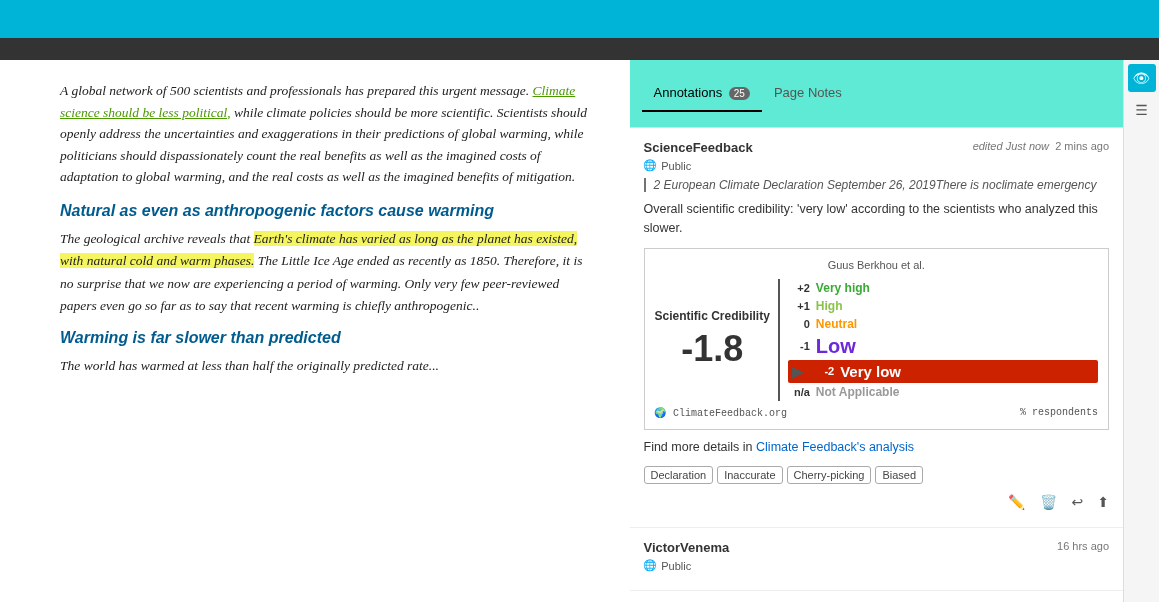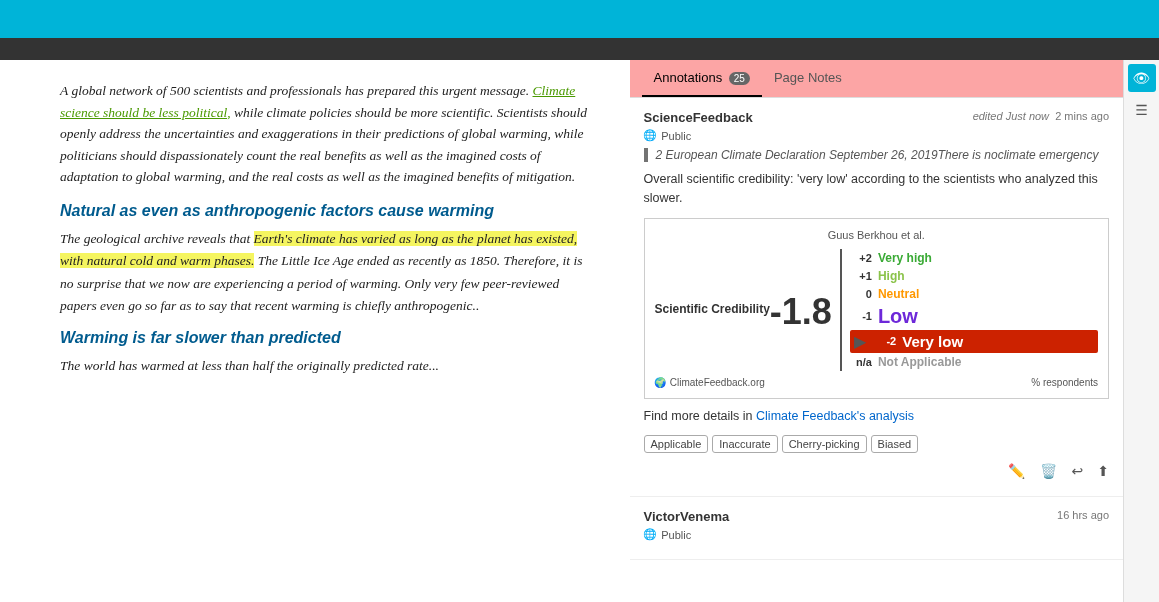--- a/index.html
+++ b/index.html
@@ -23,59 +23,59 @@
 
     .section-heading { color: #005b8e; font-size: 16px; font-weight: bold; font-style: italic; margin-bottom: 8px; margin-top: 4px; font-family: Arial, sans-serif; }
 
     .body-normal { font-size: 13.5px; line-height: 1.65; color: #222; font-style: italic; margin-bottom: 12px; }
 
     .panel-sidebar { width: 36px; flex-shrink: 0; background: #f5f5f5; border-left: 1px solid #ddd; display: flex; flex-direction: column; align-items: center; padding-top: 4px; gap: 4px; }
 
     .panel-inner { flex: 1; display: flex; overflow: hidden; }
     .panel-content { flex: 1; overflow-y: auto; padding: 0; }
 
-    .panel-tabs { display: flex; border-bottom: 1px solid #ddd; padding: 0 12px; gap: 0; background: #fca5a5; flex-shrink: 0; }
+    .panel-tabs { display: flex; border-bottom: 1px solid #ddd; padding: 15px 12px; gap: 0; background: #5eead4; flex-shrink: 0; }
     .tab { padding: 10px 12px; font-size: 13px; cursor: pointer; color: #555; border-bottom: 2px solid transparent; font-family: Arial, sans-serif; }
     .tab.active { color: #000; border-bottom: 2px solid #000; font-weight: 500; }
     .tab-count { display: inline-block; background: #666; color: #fff; border-radius: 8px; font-size: 10px; padding: 1px 5px; margin-left: 3px; }
 
     .annotation-item { padding: 12px 14px; border-bottom: 1px solid #eee; }
 
     .annotation-header { display: flex; justify-content: space-between; align-items: flex-start; margin-bottom: 4px; gap: 46px; }
     .annotation-author { font-weight: bold; font-size: 13px; font-family: Arial, sans-serif; color: #333; }
     .annotation-meta { font-size: 11px; color: #777; font-family: Arial, sans-serif; }
     .annotation-meta .edited { font-style: italic; }
 
     .annotation-public { display: flex; align-items: center; gap: 4px; font-size: 11px; color: #555; font-family: Arial, sans-serif; margin-bottom: 6px; }
     .globe-icon { font-size: 11px; }
 
-    .annotation-quote { border-left: 4px solid #737373; padding-left: 8px; font-style: italic; font-size: 12px; color: #555; margin-bottom: 8px; font-family: Arial, sans-serif; }
+    .annotation-quote { border-left: 2px solid #737373; padding-left: 8px; font-style: italic; font-size: 12px; color: #555; margin-bottom: 8px; font-family: Arial, sans-serif; }
 
     .annotation-body { font-size: 12.5px; color: #333; font-family: Arial, sans-serif; line-height: 1.5; margin-bottom: 10px; }
     .link-blue { color: #0066cc; text-decoration: none; cursor: pointer; }
 
     
     .credibility-chart { border: 1px solid #ccc; margin: 8px 0; padding: 10px; background: #fff; }
     .chart-title { font-size: 13px; font-style: italic; text-align: center; color: #333; font-family: Arial, sans-serif; margin-bottom: 2px; }
     .chart-subtitle { font-size: 11px; text-align: center; color: #555; font-family: Arial, sans-serif; margin-bottom: 8px; }
 
     .chart-body { display: flex; align-items: stretch; gap: 0; }
-    .chart-left { display: flex; flex-direction: row; align-items: center; justify-content: center; min-width: 90px; }
+    .chart-left { display: flex; flex-direction: column; align-items: center; justify-content: center; min-width: 90px; }
     .chart-label { font-size: 12px; font-weight: bold; text-align: center; color: #333; font-family: Arial, sans-serif; line-height: 1.3; }
     .chart-score { font-size: 36px; font-weight: bold; color: #333; font-family: Arial, sans-serif; margin-top: 4px; }
 
     .chart-divider { width: 2px; background: #555; margin: 0 8px; flex-shrink: 0; align-self: stretch; }
 
     .chart-scale { display: flex; flex-direction: column; gap: 0; flex: 1; }
     .scale-num { font-size: 11px; font-family: Arial, sans-serif; color: #333; width: 22px; text-align: right; font-weight: bold; }
     .scale-label { font-size: 12px; font-family: Arial, sans-serif; font-weight: bold; }
 
     .arrow-indicator { font-size: 16px; color: #555; margin-right: 2px; }
 
-    .chart-footer { display: flex; align-items: center; justify-content: space-between; margin-top: 6px; font-size: 10px; color: #555; font-family: Liberation Sans, sans-serif; }
+    .chart-footer { display: flex; align-items: center; justify-content: space-between; margin-top: 6px; font-size: 10px; color: #555; font-family: Liberation Mono, monospace; }
 
     .tags-row { display: flex; gap: 4px; flex-wrap: wrap; margin: 6px 0; }
     .tag { border: 1px solid #aaa; border-radius: 3px; padding: 2px 6px; font-size: 11px; color: #444; font-family: Arial, sans-serif; }
 
     .action-icons { display: flex; gap: 14px; justify-content: flex-end; padding: 4px 0; }
     .action-icon { font-size: 14px; color: #555; cursor: pointer; }
 
     .sidebar-icon-btn { width: 28px; height: 28px; display: flex; align-items: center; justify-content: center; background: #00b4d8; border-radius: 3px; cursor: pointer; color: #fff; font-size: 14px; }
     .sidebar-icon-btn2 { width: 28px; height: 28px; display: flex; align-items: center; justify-content: center; background: transparent; cursor: pointer; color: #555; font-size: 14px; }
 
@@ -185,21 +185,21 @@
             </span>
             <span>% respondents</span>
           </div>
         </div>
 
         <div class="annotation-body">
           Find more details in <a class="link-blue">Climate Feedback's analysis</a>
         </div>
 
         <div class="tags-row">
-          <span class="tag">Applicable</span>
+          <span class="tag">Declaration</span>
           <span class="tag">Inaccurate</span>
           <span class="tag">Cherry-picking</span>
           <span class="tag">Biased</span>
         </div>
 
         <div class="action-icons">
           <span class="action-icon">✏️</span>
           <span class="action-icon">🗑️</span>
           <span class="action-icon">↩</span>
           <span class="action-icon">⬆</span>

